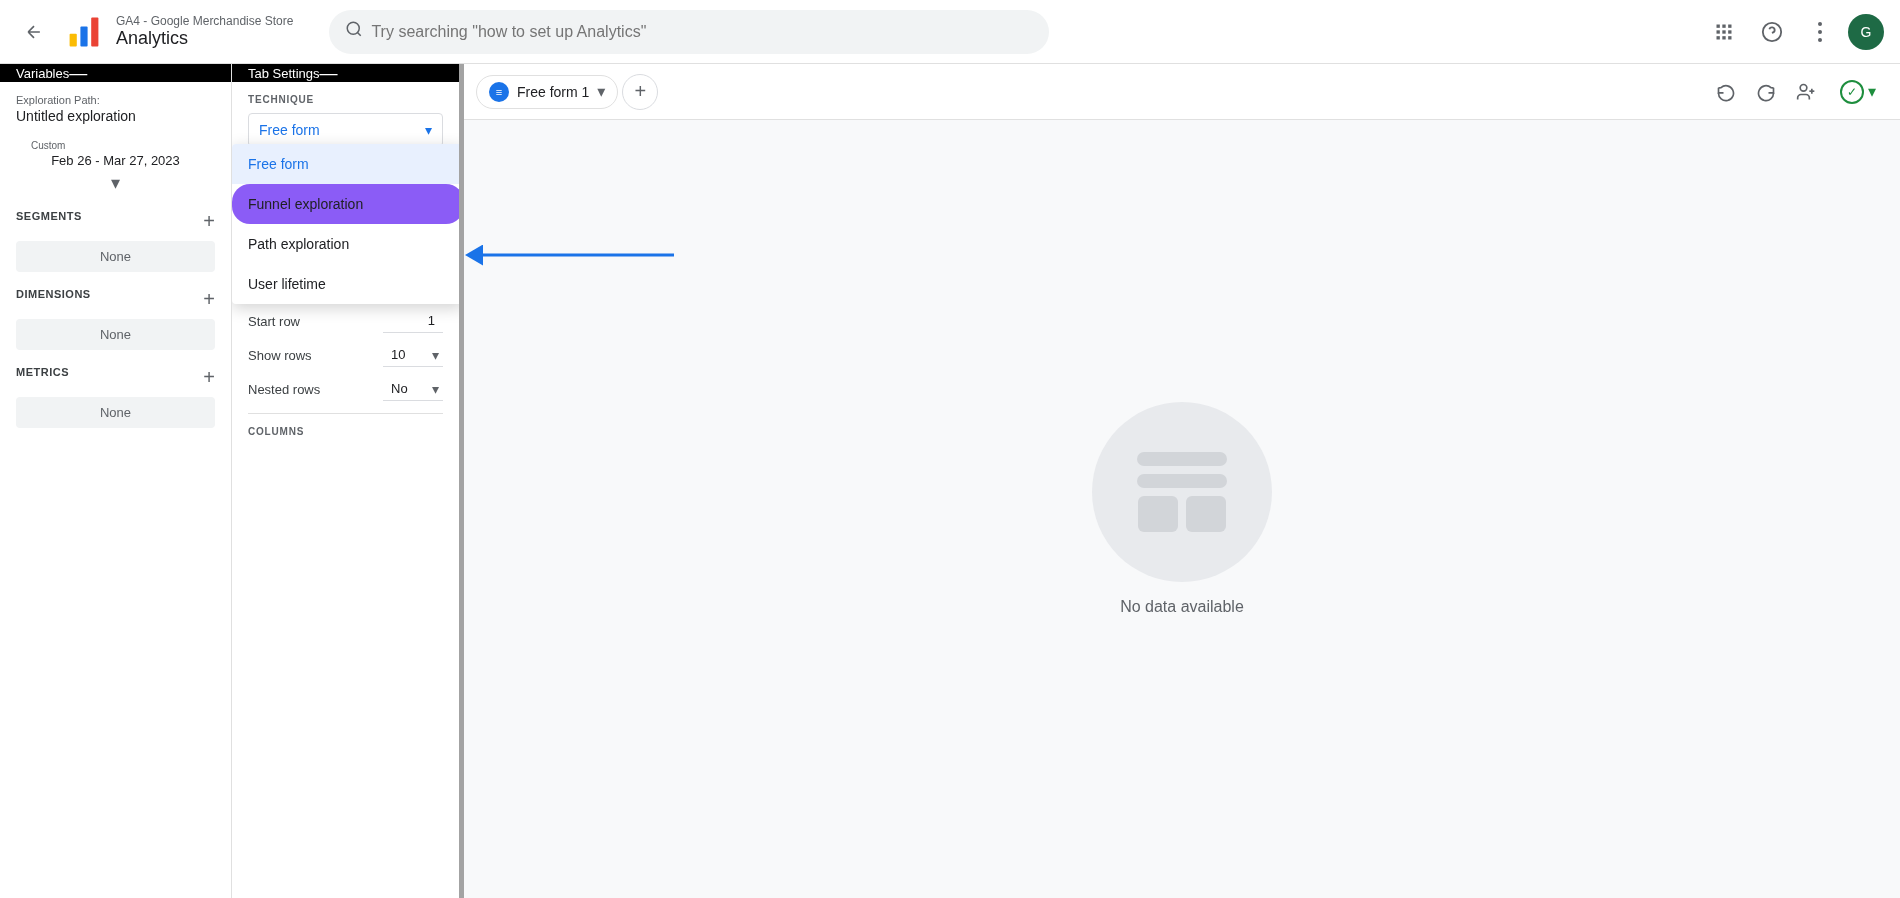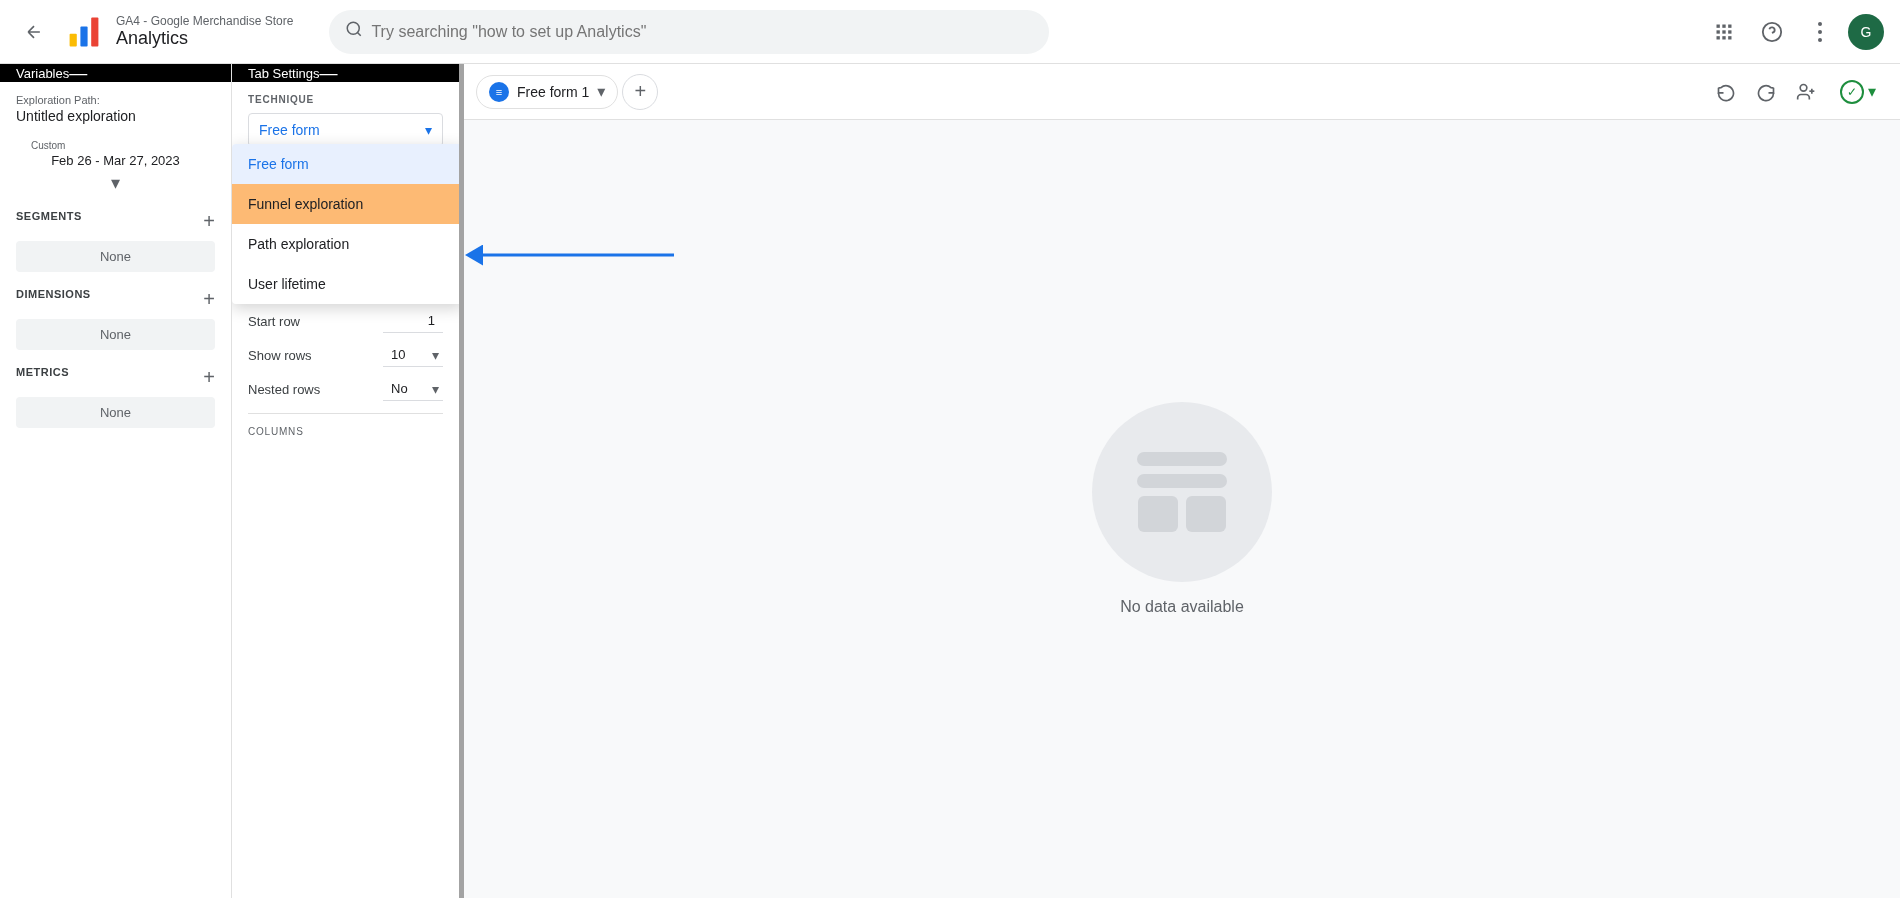--- a/index.html
+++ b/index.html
@@ -75,38 +75,38 @@
     .dropdown-overlay {
       position: absolute; top: 80px; left: 0; width: 232px;
       background: #fff; box-shadow: 0 4px 16px rgba(0,0,0,0.18); border-radius: 4px;
       z-index: 200; overflow: hidden;
     }
     .dropdown-item {
       padding: 12px 16px; font-size: 14px; color: #202124; cursor: pointer;
       display: flex; align-items: center; gap: 8px;
     }
     .dropdown-item.active { background: #e8f0fe; color: #1a73e8; font-weight: 500; }
-    .dropdown-item.highlighted { background: #fdba74; }
+    .dropdown-item.highlighted { background: #8b5cf6; border-radius: 18px; }
 
     
     .funnel-arrow {
       position: absolute; left: 232px; top: 188px; z-index: 300;
     }
 
     .tab-settings-content { padding: 12px 16px; }
     .technique-label { font-size: 10px; font-weight: 700; color: #5f6368; letter-spacing: 0.8px; margin-bottom: 8px; }
     .technique-select {
       width: 100%; padding: 8px 10px; border: 1px solid #dadce0; border-radius: 4px;
       font-size: 14px; color: #1a73e8; background: #fff; cursor: pointer;
       display: flex; align-items: center; justify-content: space-between;
     }
 
     .section-divider { border: none; border-top: 1px solid #e0e0e0; margin: 12px 0; }
     .settings-section-label {
-      font-size: 10px; font-weight: 400; color: #5f6368; letter-spacing: 0.8px; margin-bottom: 4px; text-transform: uppercase;
+      font-size: 10px; font-weight: 700; color: #5f6368; letter-spacing: 0.8px; margin-bottom: 4px; text-transform: uppercase;
     }
     .drop-zone {
       border: 1px dashed #dadce0; border-radius: 4px; padding: 10px 12px;
       font-size: 13px; color: #5f6368; text-align: center; margin-bottom: 8px; cursor: pointer;
     }
     .rows-field { display: flex; align-items: center; justify-content: space-between; margin-bottom: 10px; font-size: 13px; color: #3c4043; }
     .rows-input {
       width: 60px; padding: 4px 8px; border: none; border-bottom: 1px solid #dadce0;
       font-size: 13px; color: #202124; outline: none; background: none; text-align: right;
     }

